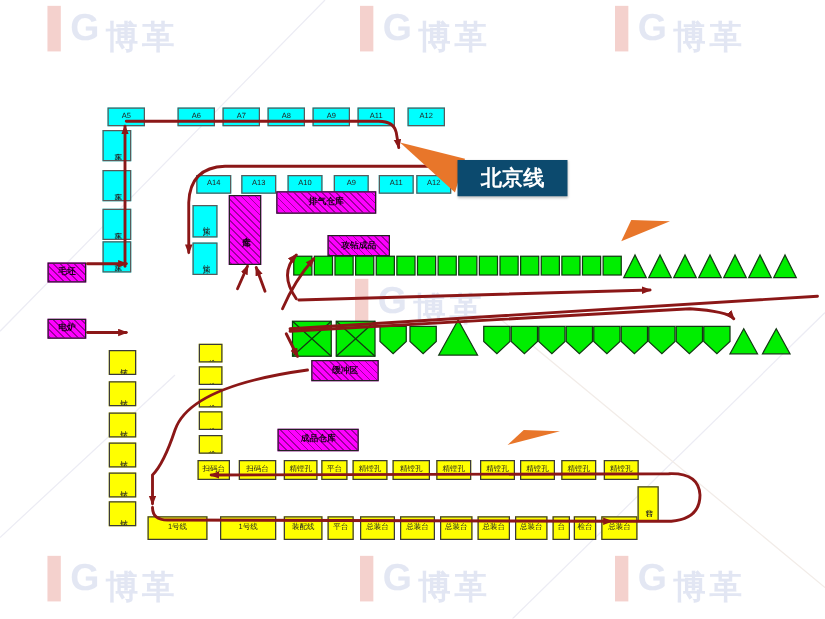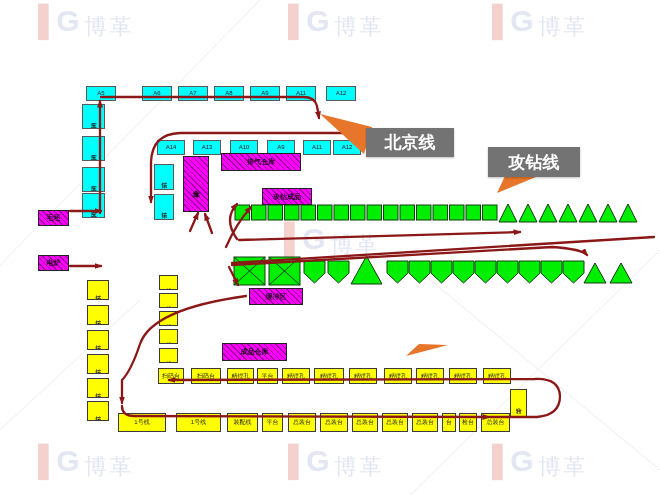--- a/index.html
+++ b/index.html
@@ -3,35 +3,35 @@
 <meta charset="utf-8">
 <style>
   html,body{margin:0;padding:0;background:#fff;}
   #page{position:relative;width:660px;height:495px;background:#ffffff;overflow:hidden;
         font-family:"Liberation Sans",sans-serif;}
   .layer{position:absolute;left:0;top:0;pointer-events:none;}
   
   .wm{position:absolute;display:flex;align-items:center;gap:5px;opacity:.85;}
   .wm-g{font-weight:bold;font-size:30px;color:#dfe3f2;line-height:1;}
   .wm-bar{color:#f3c9c5;margin-right:-3px;}
-  .wm-text{font-weight:normal;font-size:22px;color:#dde2f1;letter-spacing:3px;line-height:1;margin-top:12px;}
+  .wm-text{font-weight:bold;font-size:26px;color:#dde2f1;letter-spacing:3px;line-height:1;margin-top:12px;}
   
   .box{position:absolute;box-sizing:border-box;border:1px solid #444;display:flex;
        align-items:center;justify-content:center;text-align:center;overflow:hidden;
        font-size:6px;line-height:1.05;color:#222;}
   .cyan{background:#00ffff;border-color:#5a5a5a;}
   .yellow{background:#ffff00;border-color:#3a3a3a;}
   .magenta{background:repeating-linear-gradient(45deg,rgba(40,0,40,.45) 0 1px,transparent 1px 4px),#ff00ff;
            border-color:#222;font-weight:bold;color:#1a001a;font-size:7px;}
   .vert{writing-mode:vertical-rl;}
   
   .title-box{position:absolute;left:332px;top:68px;width:299px;height:32px;box-sizing:border-box;
              background:#ccffcc;border:2px solid #9c4f4f;display:flex;align-items:center;
              justify-content:center;font-weight:bold;font-size:16px;color:#111;z-index:6;}
-  .callout{position:absolute;background:#737373;color:#fff;font-weight:bold;font-size:17px;
+  .callout{position:absolute;background:#0c4a6e;color:#fff;font-weight:bold;font-size:17px;
            display:flex;align-items:center;justify-content:center;z-index:6;
            box-shadow:0 1px 2px rgba(0,0,0,.25);}
   #co-beijing{left:366px;top:128px;width:88px;height:29px;}
   #co-drill{left:488px;top:147px;width:92px;height:30px;}
   #co-yantai{left:409px;top:317px;width:84px;height:29px;}
 </style>
 </head>
 <body>
 
 <div id="page">
@@ -209,15 +209,14 @@
       <path d="M70,266 L101,266" marker-end="url(#ah)"></path>
     </g>
     <g fill="#e8762a" stroke="none">
       <polygon points="320,114 372,127 364,154"></polygon>
       <polygon points="497,193 505,176 536,177"></polygon>
       <polygon points="406,356 419,344 448,345"></polygon>
     </g>
   </svg>
 
   <div class="callout" id="co-beijing">北京线</div>
-  <div class="callout" id="co-drill">攻钻线</div>
 
 </div>
 
 </body></html>

